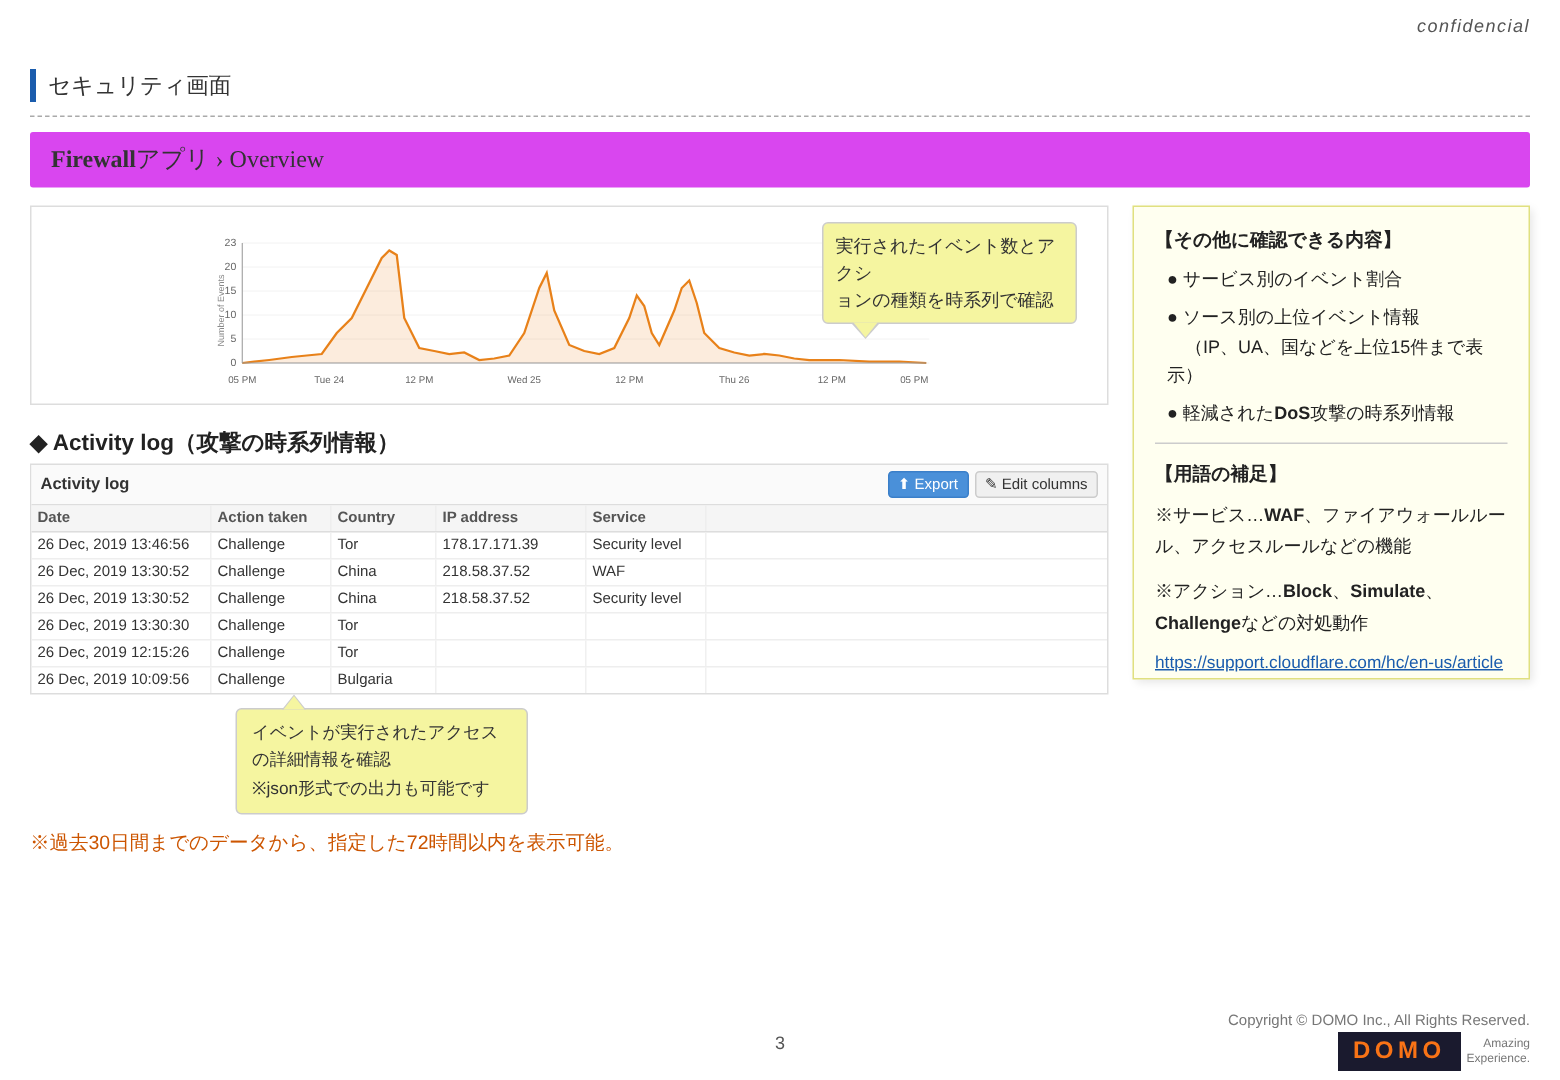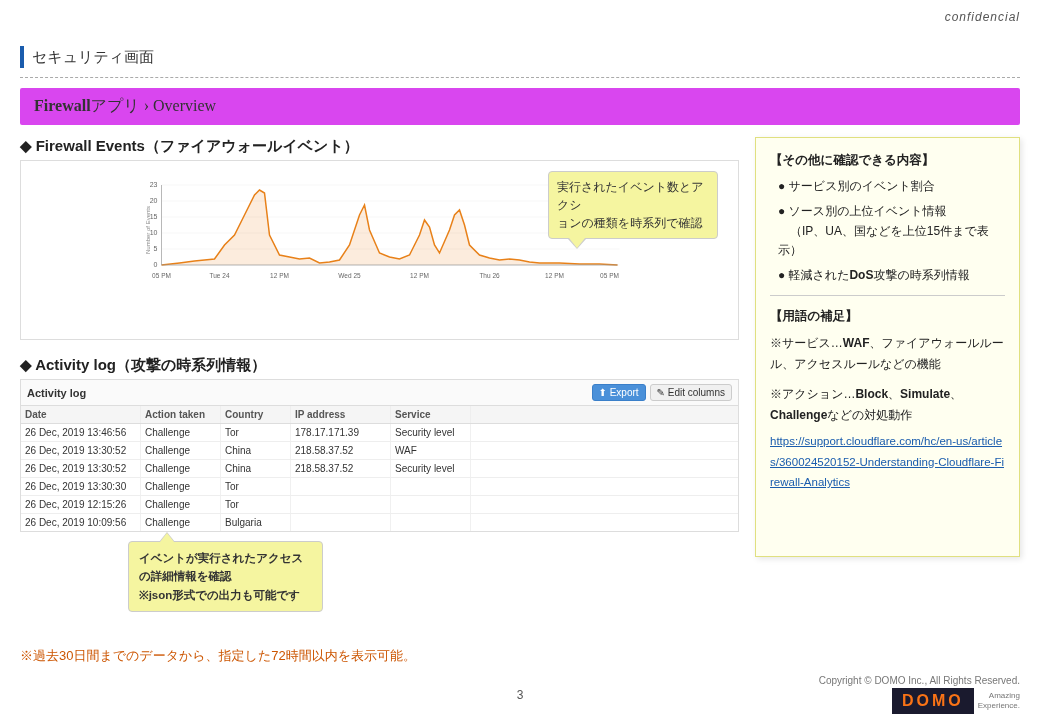--- a/index.html
+++ b/index.html
@@ -90,21 +90,21 @@
       gap: 6px;
       margin-bottom: 4px;
     }
 
     
     .chart-wrapper {
       position: relative;
       border: 1px solid #ddd;
       background: #fff;
       padding: 14px;
-      height: 180px;
+      height: 133px;
     }
 
     
     .callout-bubble {
       position: absolute;
       background: #f5f5a0;
       border: 1px solid #ccc;
       border-radius: 4px;
       padding: 6px 8px;
       font-size: 12px;
@@ -211,21 +211,21 @@
     }
     .sticky-note {
       background: #fffff0;
       border: 1px solid #e0e080;
       box-shadow: 2px 2px 6px rgba(0,0,0,0.1);
       padding: 12px 14px;
       font-size: 12px;
       line-height: 1.7;
       color: #222;
       position: relative;
-      height: 420px;
+      height: 316px;
       overflow: hidden;
     }
     .sticky-section-title {
       font-weight: 600;
       font-size: 12.5px;
       color: #222;
       margin-bottom: 6px;
     }
     .sticky-bullet {
       margin: 6px 0 6px 4px;
@@ -305,21 +305,20 @@
 
 <div class="breadcrumb-bar">
   <span class="fw">Firewall</span><span>アプリ</span><span> › </span><span>Overview</span>
 </div>
 
 <div class="main-content">
 
   <div class="left-col">
 
     <div>
-      <div class="section-title">◆ Firewall Events（ファイアウォールイベント）</div>
 
       <div class="chart-wrapper">
         
         <div class="callout-bubble" style="right: 20px; top: 10px; width: 170px; font-size: 12px;">
           <span>実行されたイベント数とアクシ<br>ョンの種類を時系列で確認</span>
         </div>
 
         
         <svg class="chart-svg" viewBox="0 0 480 120" preserveAspectRatio="xMidYMid meet">
 
@@ -417,21 +416,21 @@
           </div>
           <div class="log-row">
             <div class="log-cell">26 Dec, 2019 10:09:56</div>
             <div class="log-cell">Challenge</div>
             <div class="log-cell">Bulgaria</div>
             <div class="log-cell"></div>
             <div class="log-cell"></div>
           </div>
         </div>
 
-        <div style="position: absolute; bottom: -80px; left: 108px; z-index: 20; font-weight: bold;">
+        <div style="position: absolute; bottom: -80px; left: 137px; z-index: 20;">
           <div style="
             background: #f5f5a0;
             border: 1px solid #ccc;
             border-radius: 4px;
             padding: 7px 10px;
             font-size: 11.5px;
             line-height: 1.6;
             color: #333;
             width: 195px;
             position: relative;

